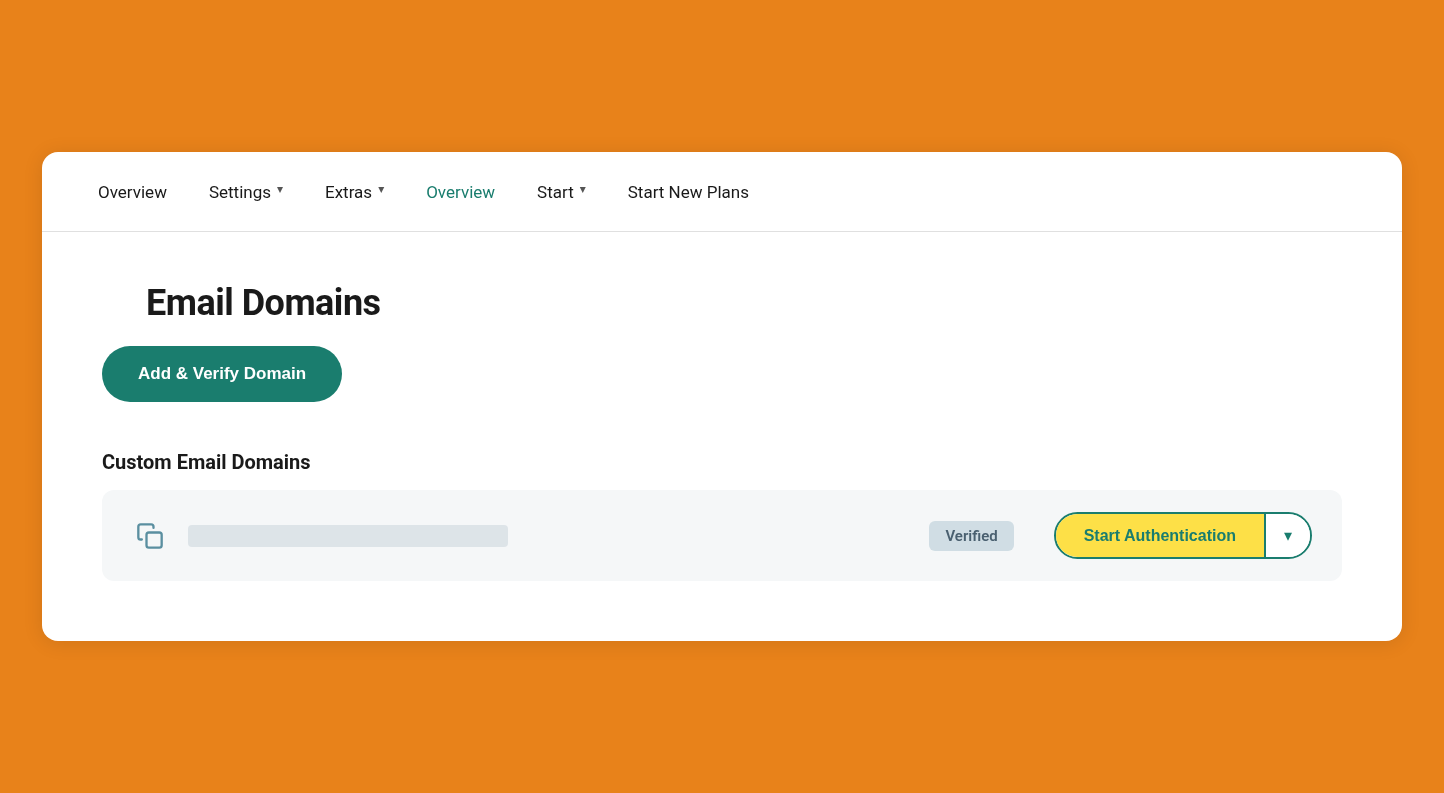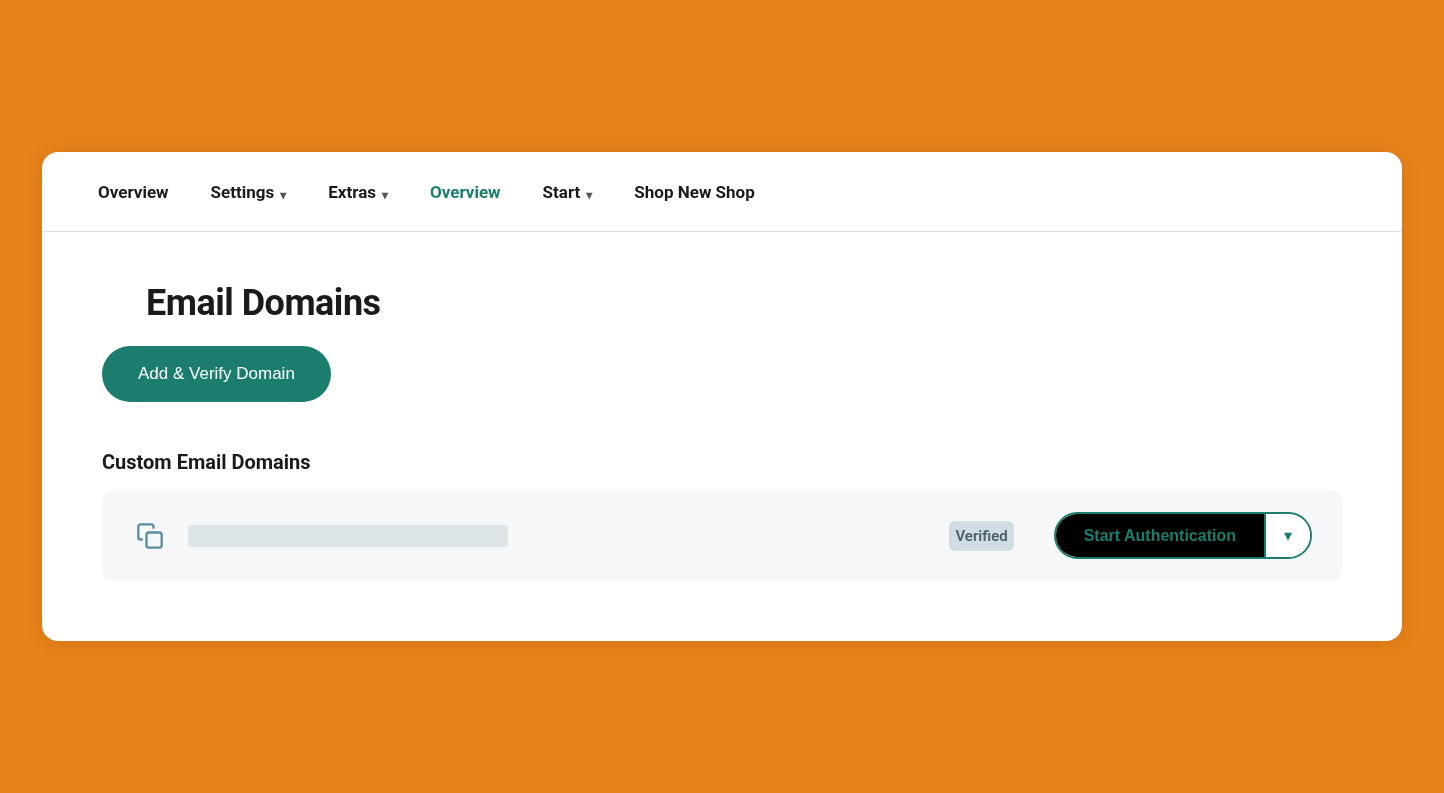--- a/index.html
+++ b/index.html
@@ -33,25 +33,25 @@
       align-items: center;
       padding: 0 40px;
       border-bottom: 1px solid #e0e0e0;
       height: 80px;
       gap: 10px;
     }
 
     .nav-item {
       padding: 10px 16px;
       font-size: 17px;
-      font-weight: 700;
+      font-weight: 400;
       color: #1a1a1a;
       cursor: pointer;
       display: flex;
-      align-items: flex-end;
+      align-items: flex-start;
       gap: 6px;
       white-space: nowrap;
       border-radius: 4px;
       text-decoration: none;
     }
 
     .nav-item.active {
       color: #1a7d6e;
     }
 
@@ -81,21 +81,21 @@
       margin-bottom: 38px;
     }
 
     .add-verify-btn {
       background-color: #1a7d6e;
       color: #fff;
       border: none;
       padding: 18px 36px;
       border-radius: 50px;
       font-size: 17px;
-      font-weight: 400;
+      font-weight: 700;
       cursor: pointer;
       margin-bottom: 48px;
       display: inline-block;
     }
 
     .section-title {
       font-size: 20px;
       font-weight: 700;
       color: #1a1a1a;
       margin-bottom: 16px;
@@ -132,37 +132,37 @@
       font-weight: 500;
       background: #dde4e8;
       height: 22px;
       border-radius: 4px;
       max-width: 320px;
     }
 
     .verified-badge {
       background: #d0dde4;
       color: #4a6070;
-      padding: 6px 6px;
+      padding: 6px 16px;
       border-radius: 6px;
       font-size: 15px;
       font-weight: 600;
       margin-left: auto;
     }
 
     .auth-btn-group {
       display: flex;
       border: 2px solid #1a7d6e;
       border-radius: 50px;
       overflow: hidden;
       margin-left: 20px;
     }
 
     .auth-btn-main {
-      background: #000000;
+      background: #fde047;
       color: #1a7d6e;
       border: none;
       padding: 12px 28px;
       font-size: 16px;
       font-weight: 700;
       cursor: pointer;
       white-space: nowrap;
     }
 
     .auth-btn-dropdown {
@@ -195,21 +195,21 @@
       <span class="nav-chevron">▾</span>
     </a>
     <a class="nav-item active">
       <span>Overview</span>
     </a>
     <a class="nav-item">
       <span>Start</span>
       <span class="nav-chevron">▾</span>
     </a>
     <a class="nav-item">
-      <span>Shop New Shop</span>
+      <span>Start New Plans</span>
     </a>
   </nav>
 
   <div class="content">
     <h1 class="page-title">Email Domains</h1>
 
     <button class="add-verify-btn">Add &amp; Verify Domain</button>
 
     <h2 class="section-title">Custom Email Domains</h2>
 

